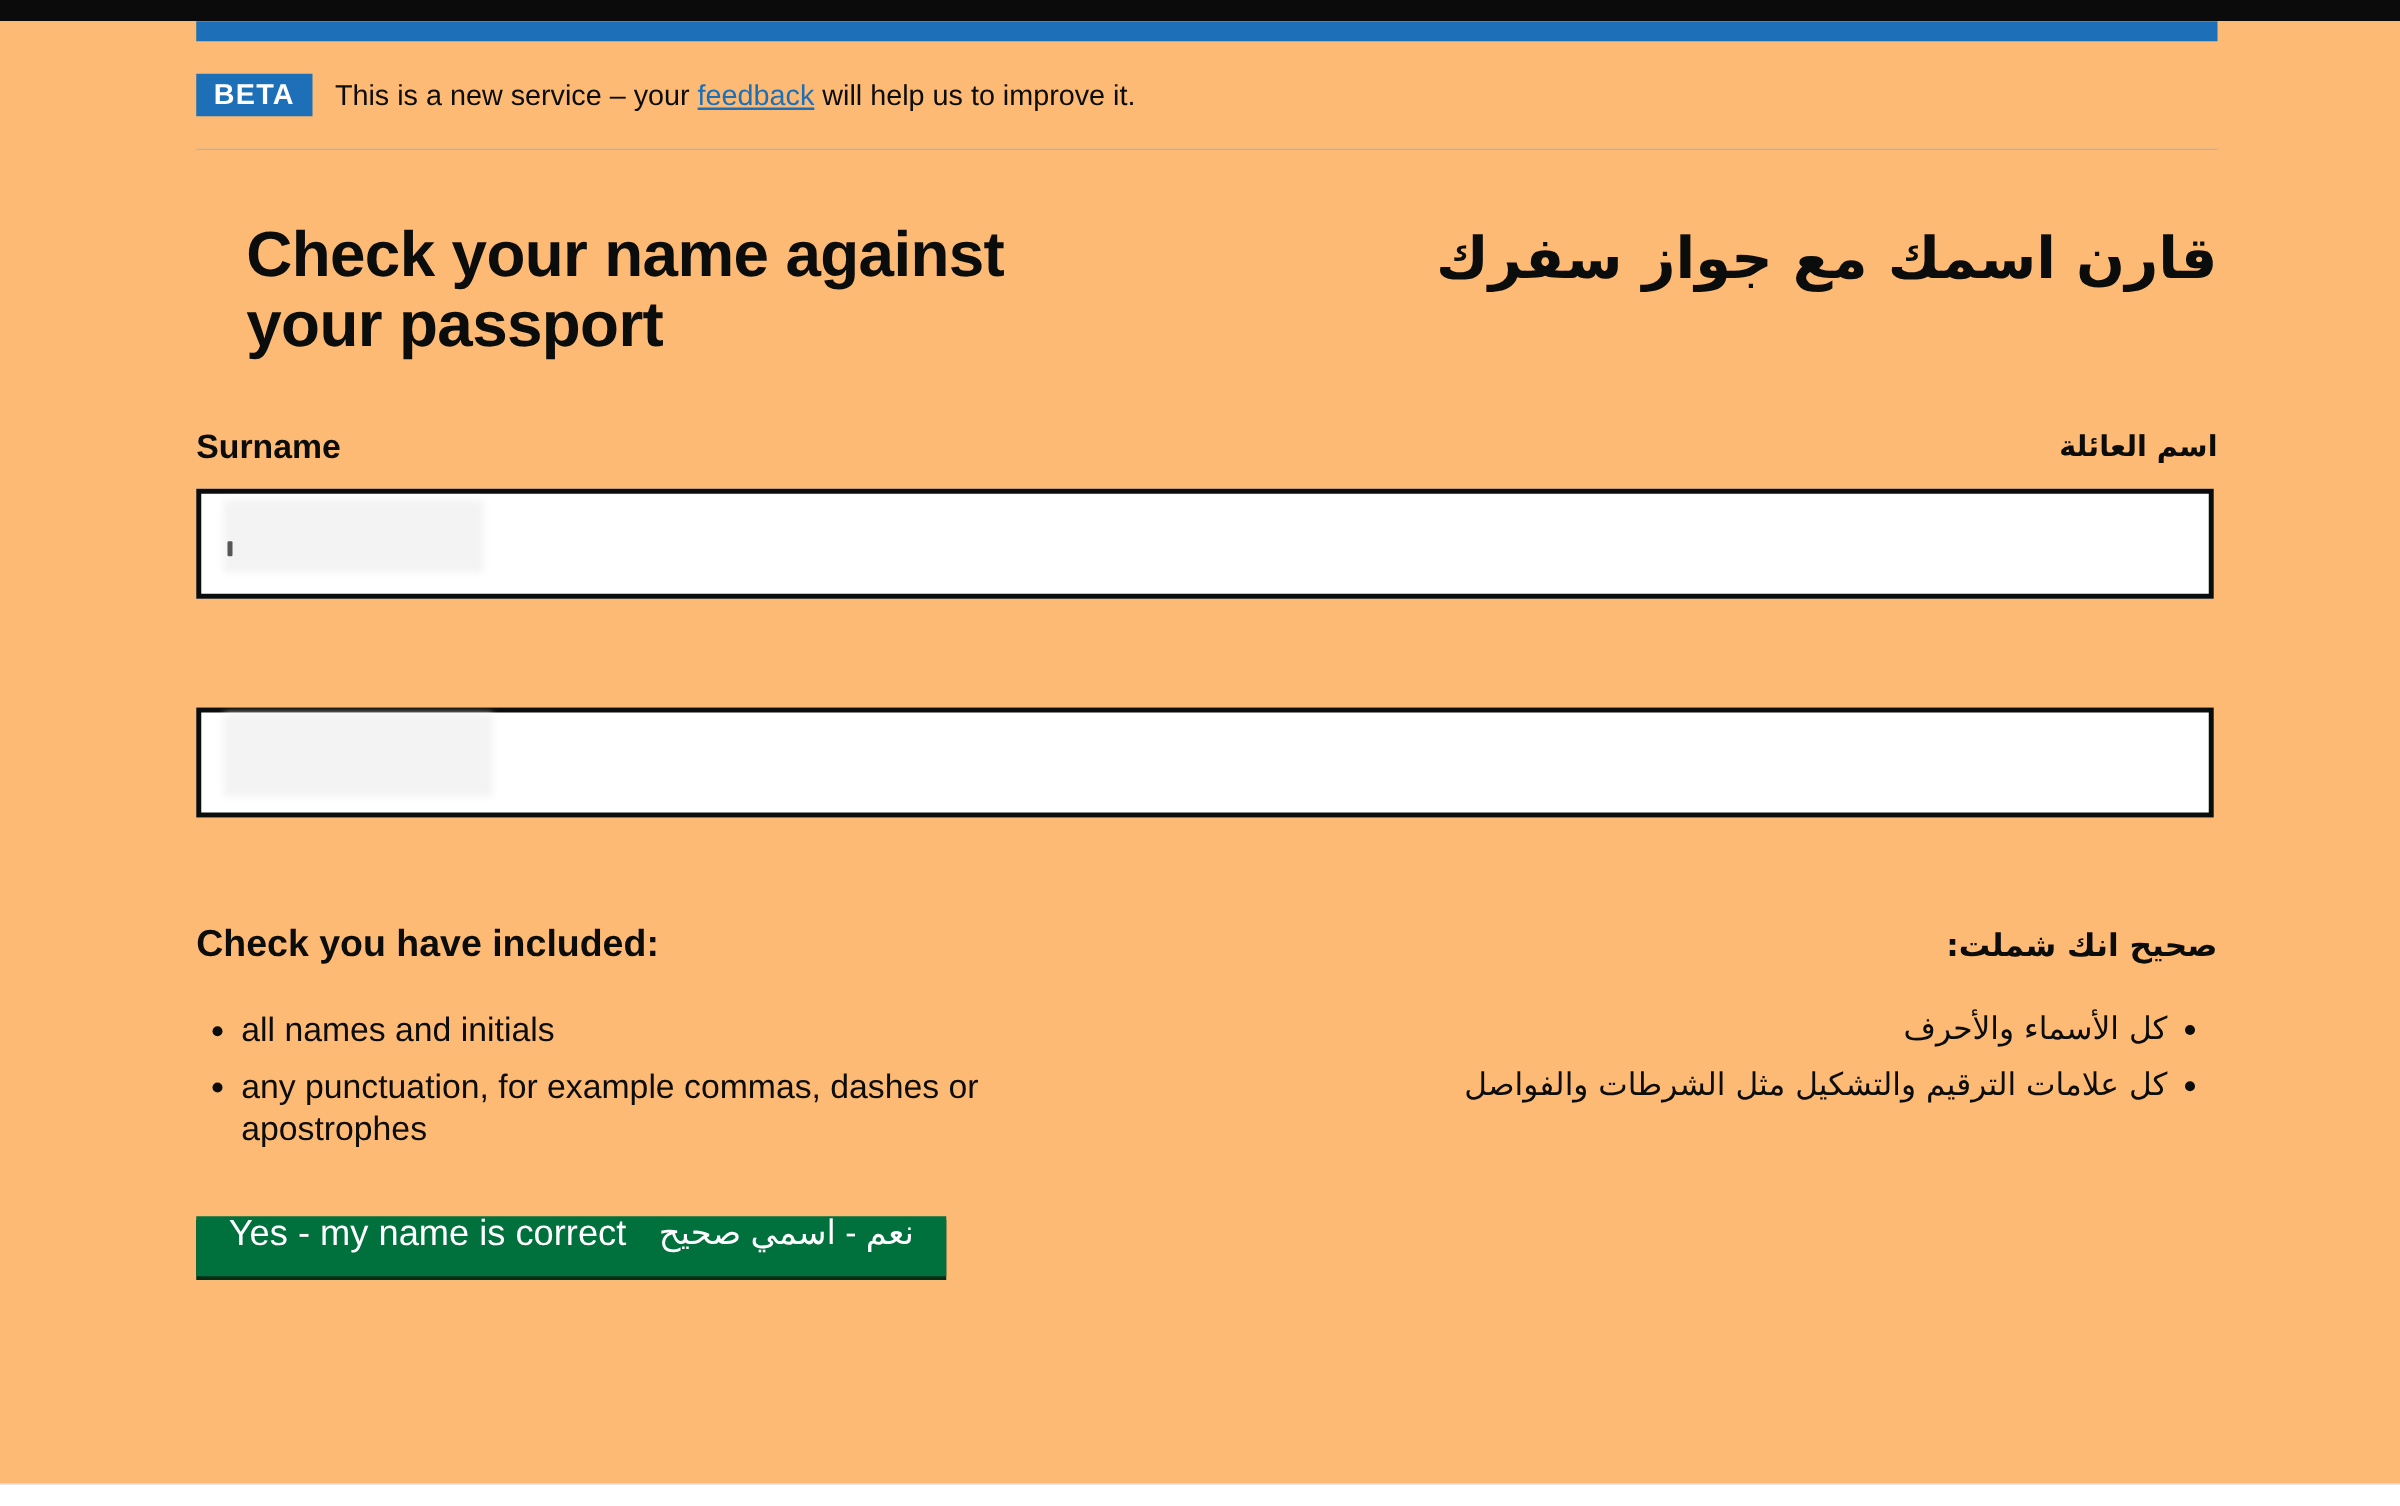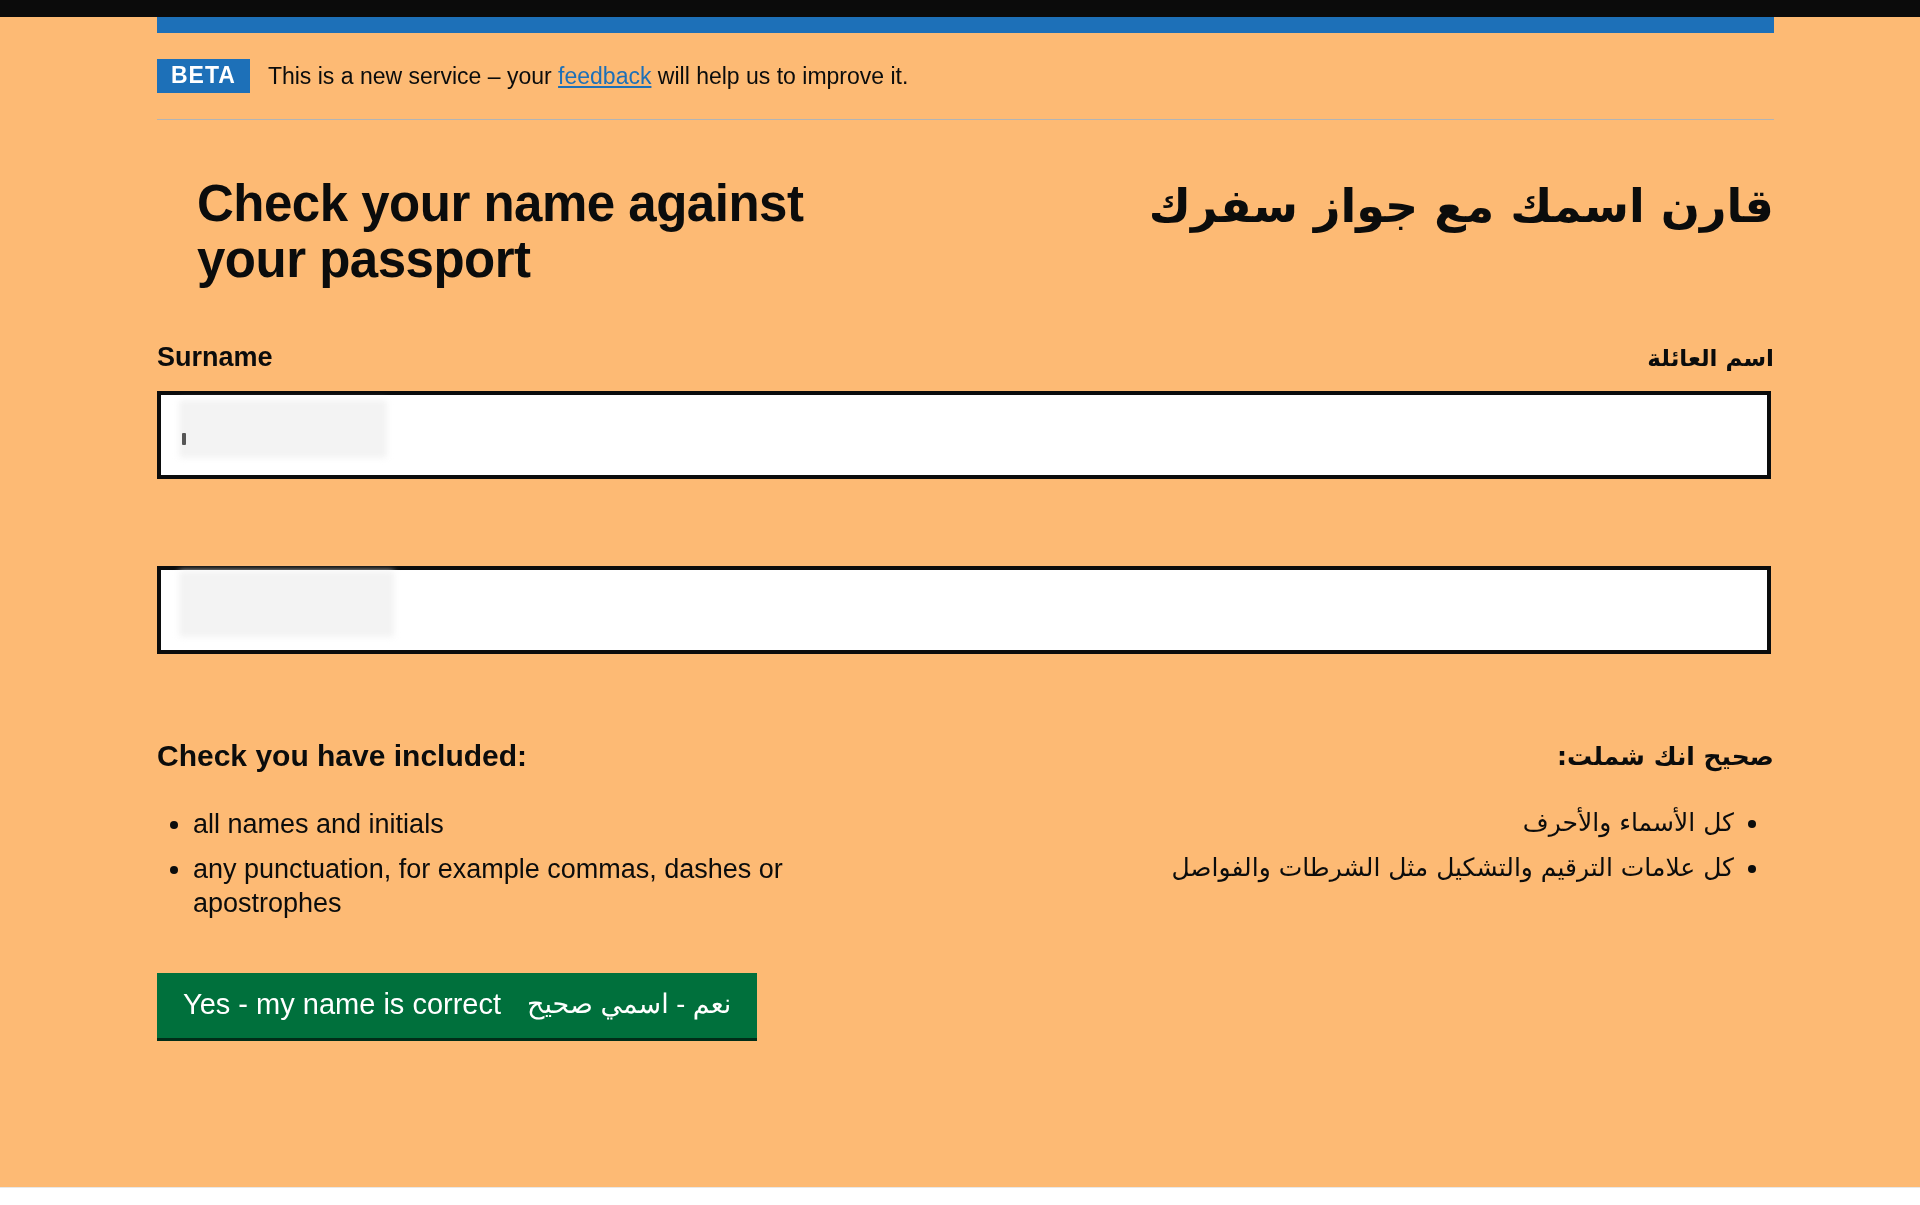--- a/index.html
+++ b/index.html
@@ -238,27 +238,26 @@
     line-height: 1.3;
     color: #0b0c0c;
     margin-bottom: 12px;
     font-family: "DejaVu Sans", sans-serif;
   }
 
   
   .submit-btn {
     margin-top: 36px;
     display: inline-flex;
-    align-items: center;
     gap: 26px;
     background: #00703c;
     border: 0;
     box-shadow: 0 3px 0 #002d18;
     color: #ffffff;
-    padding: 17px 26px 19px 26px;
+    padding: 0 26px 19px 26px;
     font-size: 29px;
     font-family: "Liberation Sans", sans-serif;
     cursor: pointer;
     line-height: 1;
   }
   .submit-btn .ar {
     direction: rtl;
     font-family: Liberation Sans, sans-serif;
     font-size: 27px;
   }

